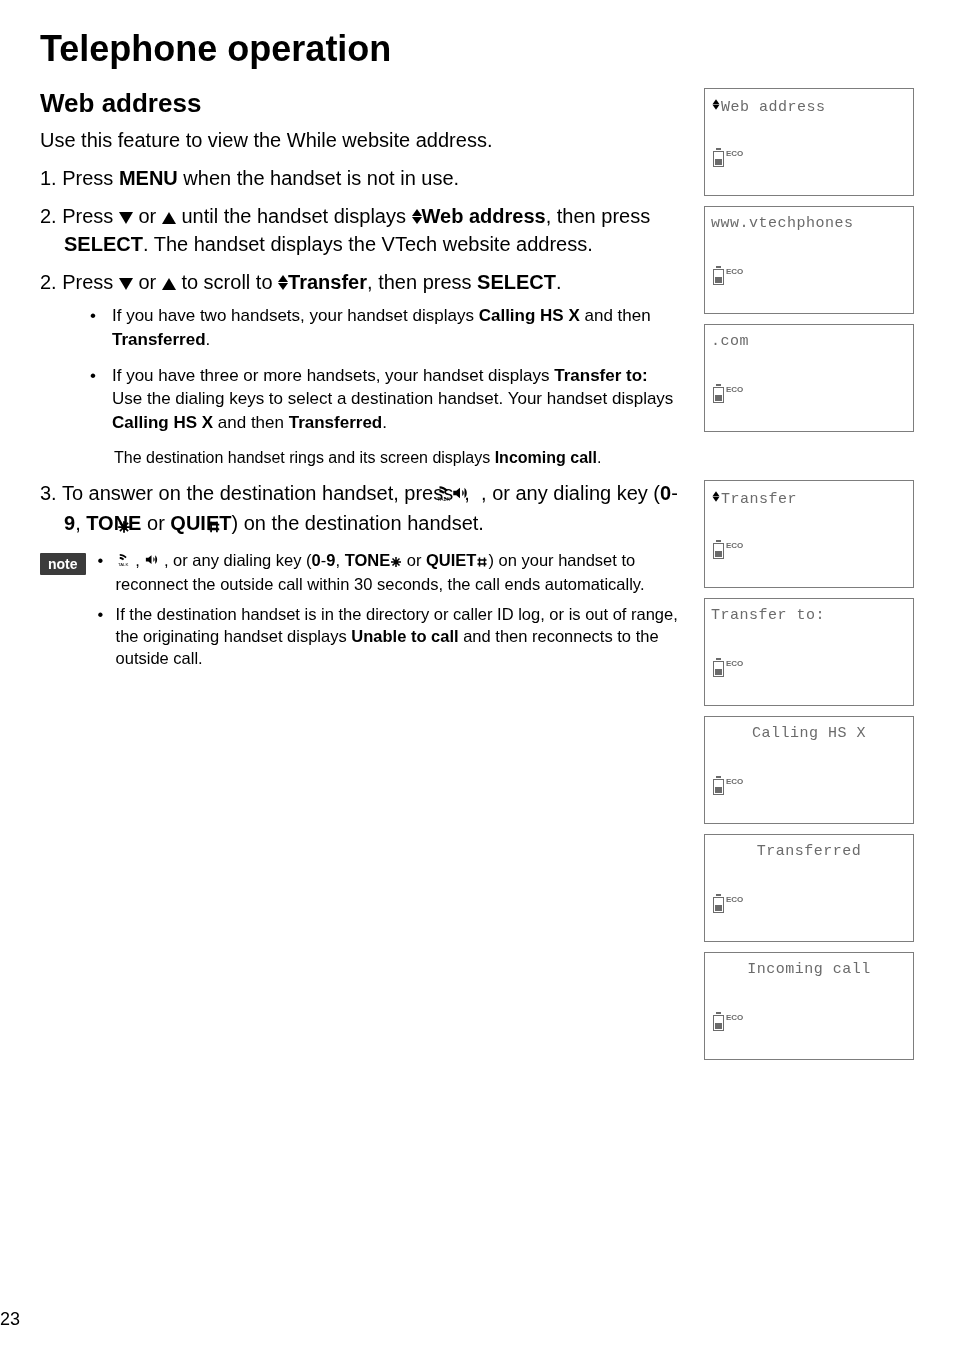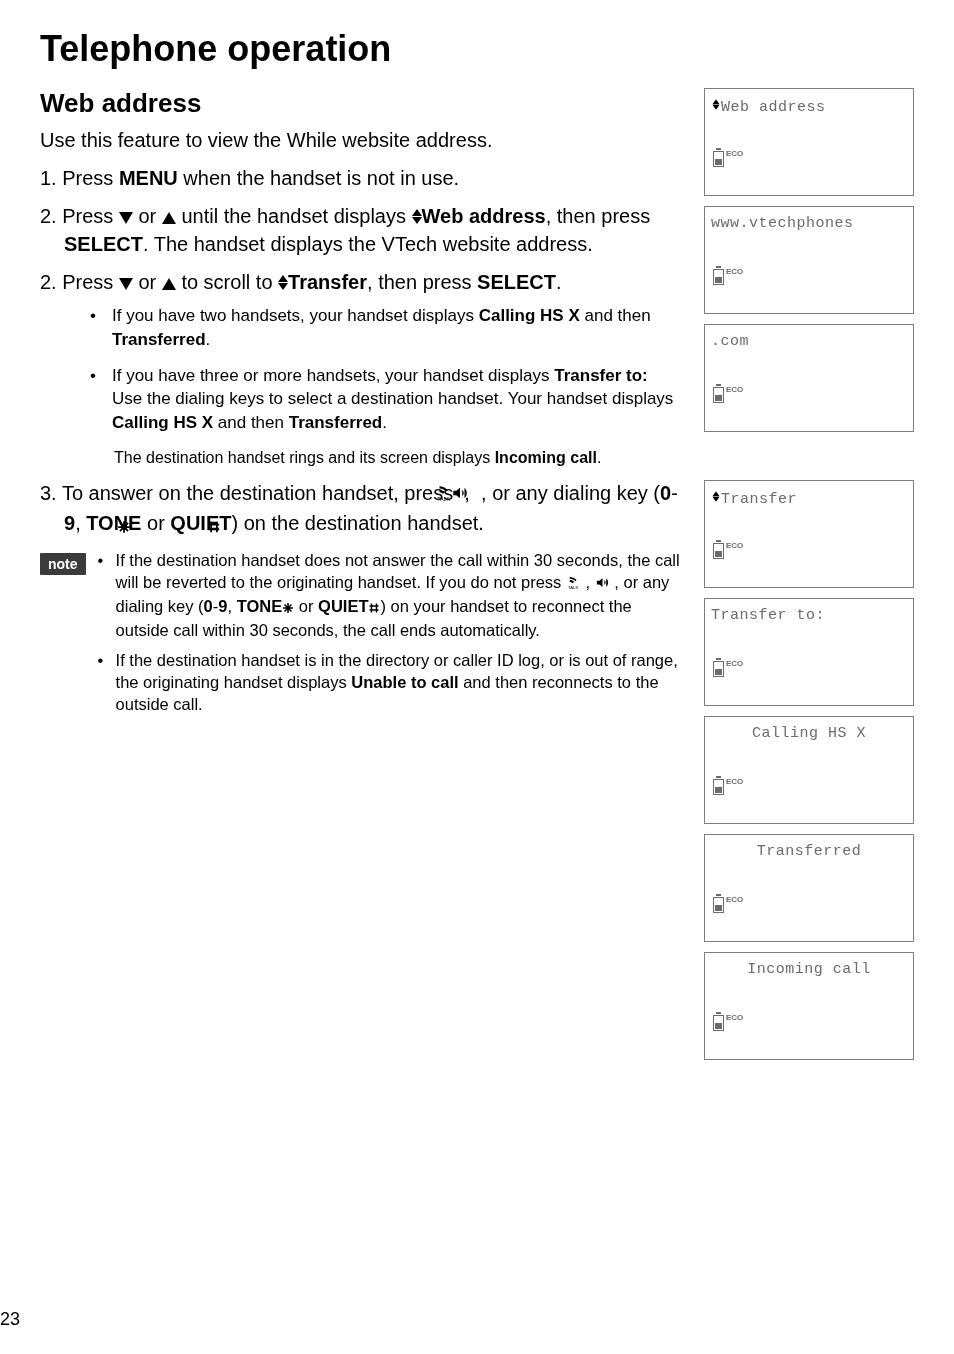--- a/index.html
+++ b/index.html
@@ -277,21 +277,20 @@
             </svg></span><span> or </span><span class="b">QUIET</span><span class="hash-icon"><svg viewBox="0 0 24 24">
               <path stroke="#000" stroke-width="3" d="M7 3v18M17 3v18M3 8h18M3 16h18"></path>
             </svg></span><span>) on the destination handset.</span>
       </li>
     </ol>
 
     <div class="notebox">
       <div class="badge">note</div>
       <ul class="notes">
         <li>
-          <span>If the destination handset does not answer the call within 30 seconds, the call will be reverted to the originating handset. If you do not press </span>
           <span class="talk-icon talk-small"><svg viewBox="0 0 24 24">
                 <path fill="#000" d="M6 3c4 0 8 2 11 5l-2 2c-2-2-5-4-9-4V3zm0 5c3 0 5 1 7 3l-2 2c-1-1-3-2-5-2V8z"></path>
                 <text x="3" y="23" font-size="7" font-family="Arial" fill="#000">TALK</text>
               </svg></span>
           <span>, </span>
           <span class="speaker-icon speaker-small"><svg viewBox="0 0 24 24">
                 <path fill="#000" d="M3 9v6h4l5 4V5L7 9H3zm12-1c1 1 2 2 2 4s-1 3-2 4v-8zm3-3c2 2 3 4 3 7s-1 5-3 7V5z"></path>
               </svg></span>
           <span>, or any dialing key (</span><span class="b">0</span><span>-</span><span class="b">9</span><span>, </span><span class="b">TONE</span><span class="star-icon star-small"><svg viewBox="0 0 24 24">
                 <path fill="#000" d="M12 2v20M2 12h20M5 5l14 14M19 5L5 19" stroke="#000" stroke-width="3"></path>

